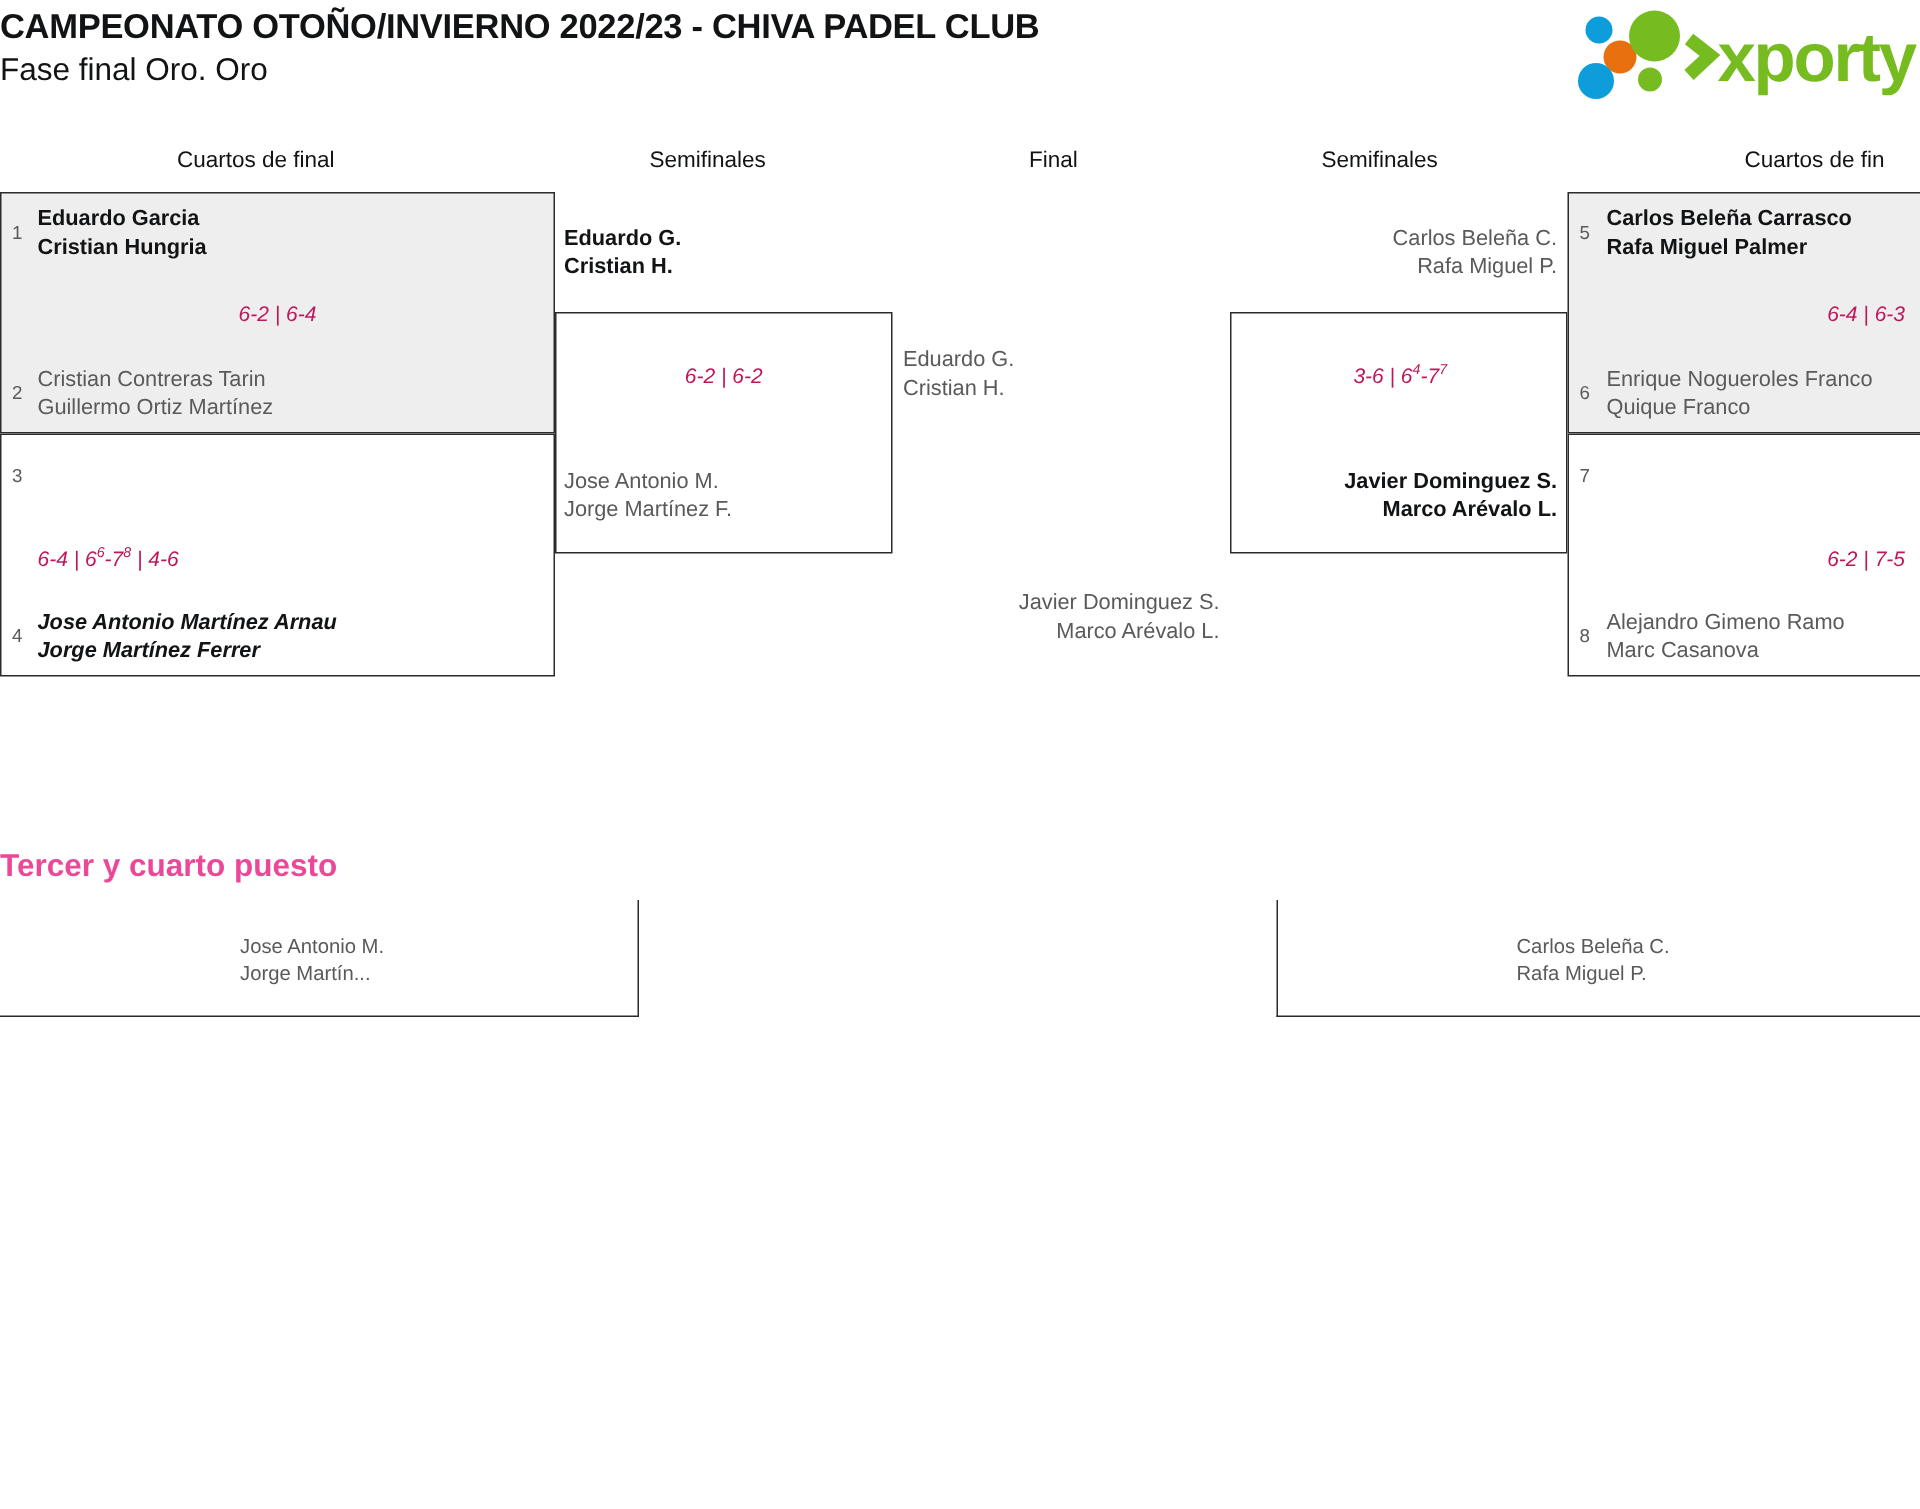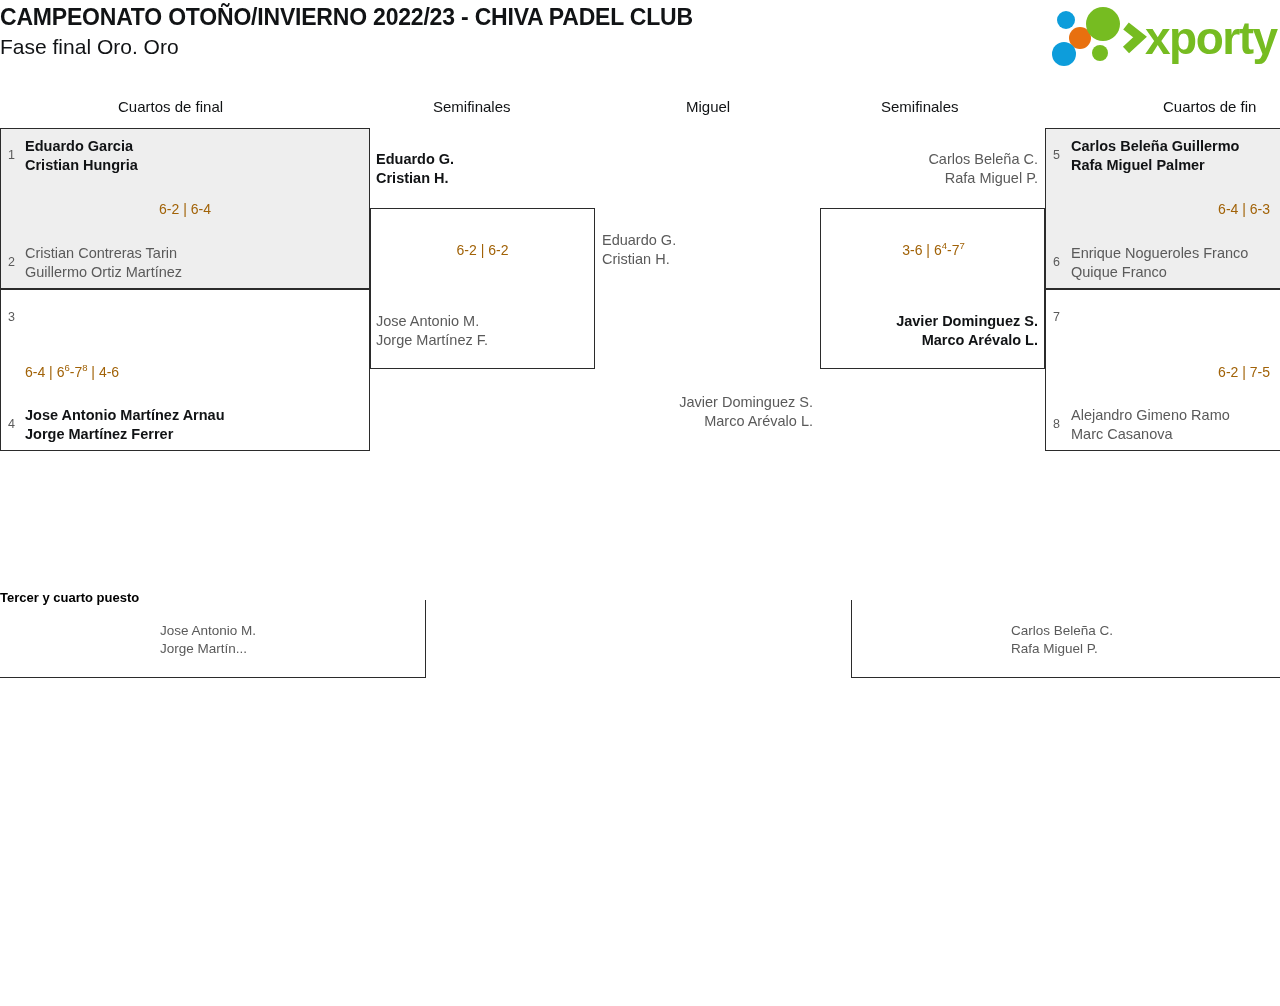--- a/index.html
+++ b/index.html
@@ -43,31 +43,31 @@
   .win  .ln { color: #111315; font-weight: 700; }
   .lose .ln { color: #5a5a5a; font-weight: 400; }
   .players.right { text-align: right; }
 
   .seed {
     position: absolute; font-size: 12.5px; color: #5a5a5a;
     font-weight: 400; line-height: 14px;
   }
 
   .score {
-    position: absolute; font-size: 14px; color: #a16207;
-    white-space: nowrap; line-height: 18px;
+    position: absolute; font-size: 14px; color: #be185d;
+    white-space: nowrap; line-height: 18px; font-style: italic;
   }
   .score.right { text-align: right; }
   .score sup { font-size: 9.5px; vertical-align: super; line-height: 0; }
 
   
   .tp-label {
     position: absolute; left: 0; top: 568px;
-    font-size: 13px; font-weight: 700; color: #000000;
-    line-height: 20px; white-space: nowrap; margin-top: 20px;
+    font-size: 21px; font-weight: 700; color: #ec4899;
+    line-height: 20px; white-space: nowrap;
   }
   .tp-box { position: absolute; }
   .tp-box.left  { border-right: 1.5px solid #2b2b2b; border-bottom: 1.5px solid #2b2b2b; }
   .tp-box.right { border-left: 1.5px solid #2b2b2b;  border-bottom: 1.5px solid #2b2b2b; }
   .tp-players { position: absolute; line-height: 17.5px; white-space: nowrap; }
   .tp-players .ln { display: block; font-size: 13.5px; color: #5a5a5a; font-weight: 400; }
 </style>
 </head>
 <body>
 
@@ -85,21 +85,21 @@
       <circle cx="16" cy="48" r="12" fill="#0d9ddb"></circle>
       <circle cx="55" cy="18" r="17" fill="#76bc21"></circle>
       <circle cx="52" cy="47" r="8" fill="#76bc21"></circle>
       <path d="M78 20 L92 31 L78 44" fill="none" stroke="#76bc21" stroke-width="9" stroke-linecap="butt"></path>
       <text x="97" y="48" font-family="'Liberation Sans',sans-serif" font-size="46" font-weight="700" fill="#76bc21" letter-spacing="-1.5">xporty</text>
     </svg>
   </div>
 
   <div class="round-head" style="left:118px; top:97px;text-align:right;">Cuartos de final</div>
   <div class="round-head" style="left:433px; top:97px;">Semifinales</div>
-  <div class="round-head" style="left:686px; top:97px;">Miguel</div>
+  <div class="round-head" style="left:686px; top:97px;">Final</div>
   <div class="round-head" style="left:881px; top:97px;">Semifinales</div>
   <div class="round-head" style="left:1163px; top:97px;">Cuartos de fin</div>
 
   <div class="box shaded" style="left:0px; top:128px; width:370px; height:161px;"></div>
   <div class="seed" style="left:8px; top:148px;">1</div>
   <div class="players win" style="left:25px; top:137px;">
     <span class="ln">Eduardo Garcia</span>
     <span class="ln">Cristian Hungria</span>
   </div>
   <div class="score" style="left:25px; top:200px; width:320px; text-align:center;">6-2 | 6-4</div>
@@ -108,21 +108,21 @@
     <span class="ln">Cristian Contreras Tarin</span>
     <span class="ln">Guillermo Ortiz Martínez</span>
   </div>
 
   <div class="box plain" style="left:0px; top:289px; width:370px; height:162px;"></div>
   <div class="seed" style="left:8px; top:310px;">3</div>
   <div class="score" style="left:25px; top:363px; width:320px; text-align:left;">
     <span>6-4 | 6</span><sup>6</sup><span>-7</span><sup>8</sup><span> | 4-6</span>
   </div>
   <div class="seed" style="left:8px; top:417px;">4</div>
-  <div class="players win" style="left:25px; top:406px;">
+  <div class="players win" style="left:25px; top:406px;font-style:italic;">
     <span class="ln">Jose Antonio Martínez Arnau</span>
     <span class="ln">Jorge Martínez Ferrer</span>
   </div>
 
   <div class="box plain" style="left:370px; top:208px; width:225px; height:161px;"></div>
   <div class="players win" style="left:376px; top:150px;">
     <span class="ln">Eduardo G.</span>
     <span class="ln">Cristian H.</span>
   </div>
   <div class="score" style="left:376px; top:241px; width:213px; text-align:center;">6-2 | 6-2</div>
@@ -149,21 +149,21 @@
     <span>3-6 | 6</span><sup>4</sup><span>-7</span><sup>7</sup><span></span>
   </div>
   <div class="players win right" style="left:828px; top:312px; width:210px;">
     <span class="ln">Javier Dominguez S.</span>
     <span class="ln">Marco Arévalo L.</span>
   </div>
 
   <div class="box shaded" style="left:1045px; top:128px; width:236px; height:161px;"></div>
   <div class="seed" style="left:1053px; top:148px;">5</div>
   <div class="players win" style="left:1071px; top:137px;">
-    <span class="ln">Carlos Beleña Guillermo</span>
+    <span class="ln">Carlos Beleña Carrasco</span>
     <span class="ln">Rafa Miguel Palmer</span>
   </div>
   <div class="score right" style="left:1000px; top:200px; width:270px;">6-4 | 6-3</div>
   <div class="seed" style="left:1053px; top:255px;">6</div>
   <div class="players lose" style="left:1071px; top:244px;">
     <span class="ln">Enrique Nogueroles Franco</span>
     <span class="ln">Quique Franco</span>
   </div>
 
   <div class="box plain" style="left:1045px; top:289px; width:236px; height:162px;"></div>

